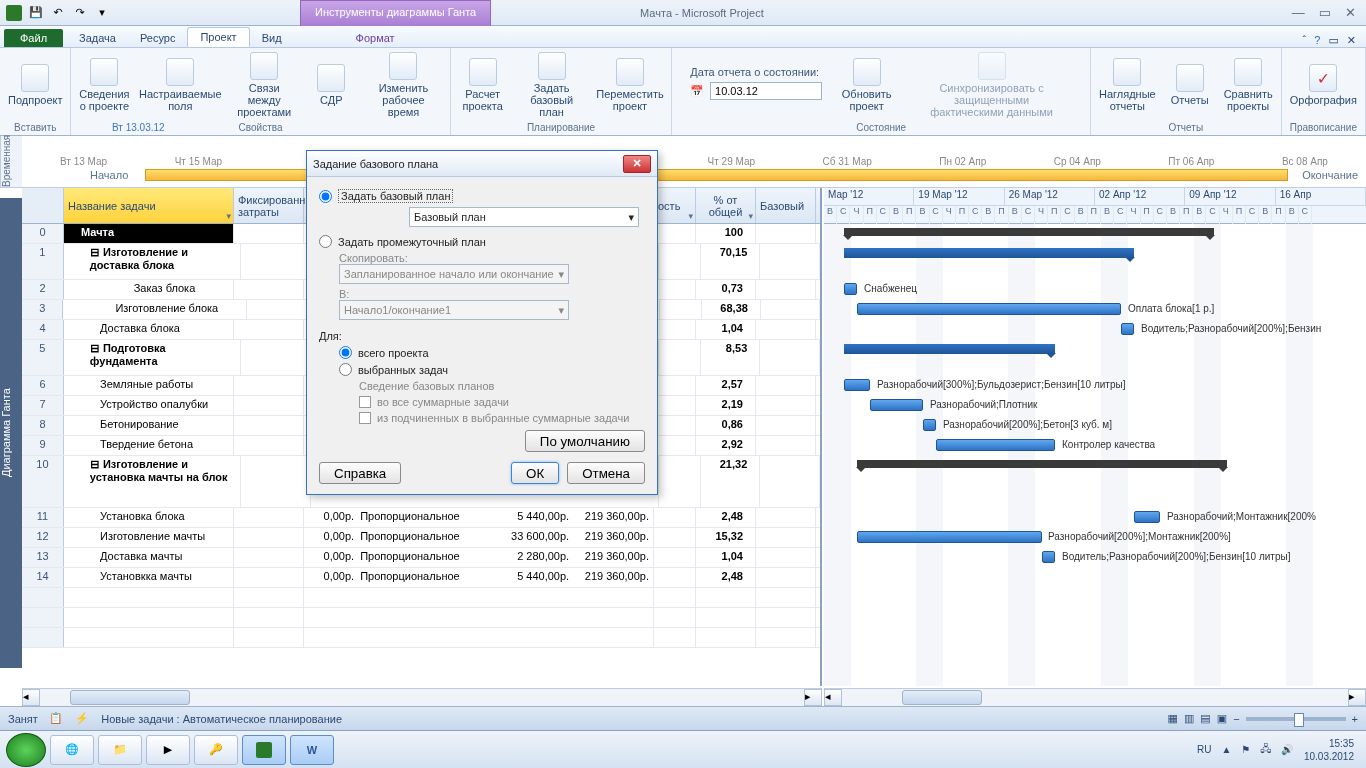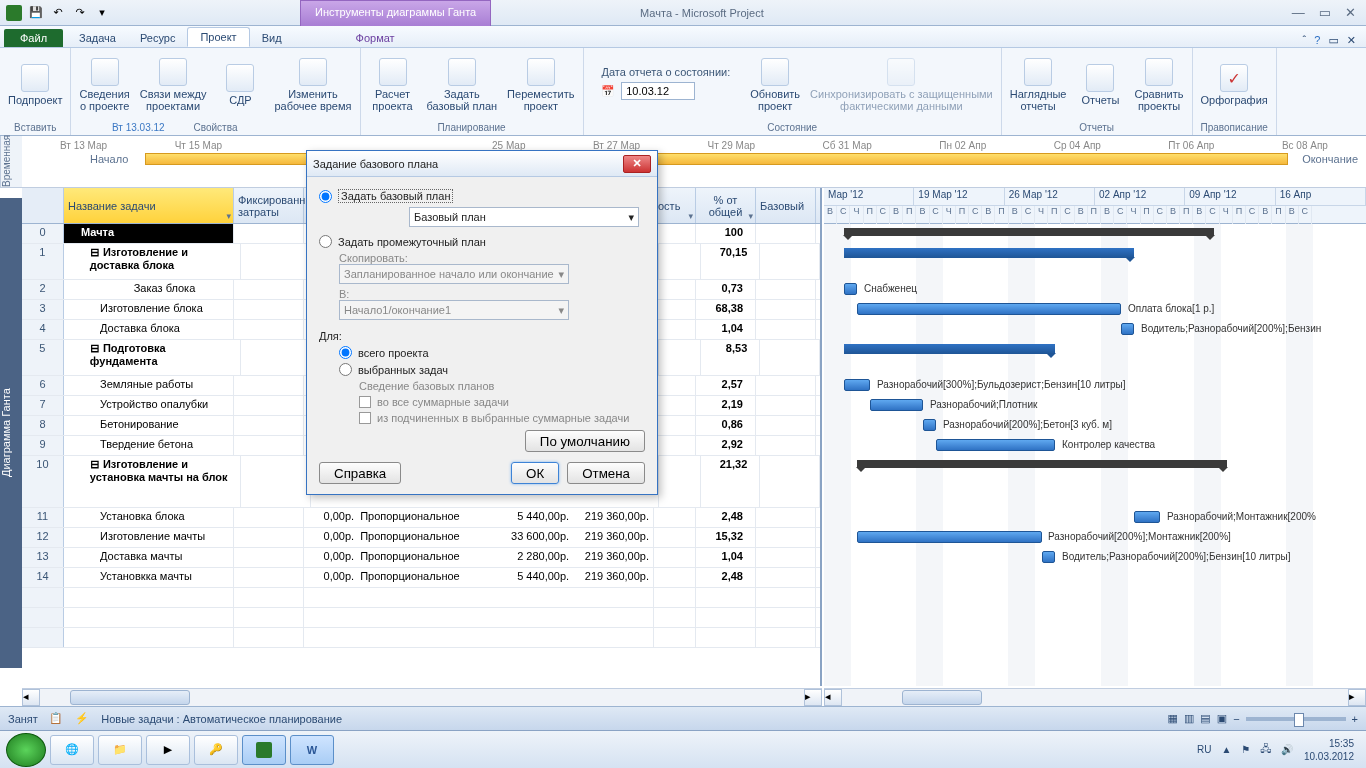--- a/index.html
+++ b/index.html
@@ -25,27 +25,27 @@
 .ribbon { height: 88px; background:#f3f7fc; border-bottom:1px solid #9db4d1; display:flex; }
 .ribbon .group { border-right:1px solid #cdd9ea; padding:2px 8px 0; display:flex; flex-direction:column; }
 .ribbon .group .items { flex:1; display:flex; align-items:center; gap:10px; justify-content:center;}
 .ribbon .group .label { text-align:center; font-size:10px; color:#5c7290; padding:2px 0; }
 .rib-btn { display:flex; flex-direction:column; align-items:center; gap:2px; min-width:48px; text-align:center; color:#2b4a73; }
 .rib-btn .ico { width:28px; height:28px; background:linear-gradient(#fff,#e2ebf6); border:1px solid #b9cce4; border-radius:3px; }
 
 
 .date-area { padding:6px 10px; color:#3b5676; font-size:11px; }
 .date-area .d-row { display:flex; align-items:center; gap:6px; margin-bottom:4px;}
-.date-area input { width:74px; height:18px; border:1px solid #9db4d1; padding:0 4px; font-size:11px;}
+.date-area input { width:112px; height:18px; border:1px solid #9db4d1; padding:0 4px; font-size:11px;}
 
 
 .timeline-strip { height: 52px; background:#fff; border-bottom:1px solid #c0cde0; display:flex; position:relative; }
 .timeline-strip .vlabel { width:22px; writing-mode:vertical-rl; transform:rotate(180deg); text-align:center; color:#5c7290; background:#eef3f9; border-right:1px solid #c0cde0; font-size:10px; }
 .timeline-strip .tl-body { flex:1; position:relative; padding:4px 8px; }
-.tl-body .dates { display:flex; justify-content:space-between; color:#888; font-size:10px; padding:0 30px;}
+.tl-body .dates { display:flex; justify-content:space-between; color:#888; font-size:10px; padding:0 30px;margin-top:16px;}
 .tl-body .bar-row { position:relative; height:14px; margin-top:2px; }
 .tl-body .tl-bar { position:absolute; left:115px; right:70px; top:0; height:12px; background:linear-gradient(#ffdf6b,#f5b83c); border:1px solid #d69a1f; }
 .tl-body .start-lbl { position:absolute; left:60px; top:0; color:#5c7290; }
 .tl-body .end-lbl { position:absolute; right:0; top:0; color:#5c7290; }
 .tl-body .today-lbl { position:absolute; left:90px; top:-14px; color:#3b78c4; font-size:10px; }
 .tl-body .end-date { position:absolute; right:0; bottom:-12px; color:#3b78c4; font-size:10px; }
 .tl-body .start-date { position:absolute; left:60px; bottom:-12px; color:#888; font-size:10px; }
 
 
 .main { position:absolute; top:188px; left:0; right:0; bottom:24px; background:#fff; }
@@ -204,20 +204,25 @@
 
   <div class="group">
       <div class="items">
     <div class="rib-btn">
           <div class="ico"></div>
           <span style="white-space:pre-line;">Сведения
 о проекте</span>
         </div>
     <div class="rib-btn">
           <div class="ico"></div>
+          <span style="white-space:pre-line;">Настраиваемые
+поля</span>
+        </div>
+    <div class="rib-btn">
+          <div class="ico"></div>
           <span style="white-space:pre-line;">Связи между
 проектами</span>
         </div>
     <div class="rib-btn">
           <div class="ico"></div>
           <span>СДР</span>
         </div>
     <div class="rib-btn">
           <div class="ico"></div>
           <span style="white-space:pre-line;">Изменить
@@ -379,21 +384,21 @@
           <div class="cell id">2</div>
     <div class="cell name indent2" style="white-space:normal;text-align:center;">Заказ блока</div>
     <div class="cell fix"></div>
     <div class="cell hidden"></div>
     <div class="cell ost"></div>
     <div class="cell pct">0,73</div>
     <div class="cell base"></div>
         </div>
         <div class="row">
           <div class="cell id">3</div>
-    <div class="cell name indent2" style="white-space:normal;">Изготовление блока</div>
+    <div class="cell name indent2" style="white-space:normal;margin-left:16px;">Изготовление блока</div>
     <div class="cell fix"></div>
     <div class="cell hidden"></div>
     <div class="cell ost"></div>
     <div class="cell pct">68,38</div>
     <div class="cell base"></div>
         </div>
         <div class="row">
           <div class="cell id">4</div>
     <div class="cell name indent2" style="white-space:normal;">Доставка блока</div>
     <div class="cell fix"></div>

